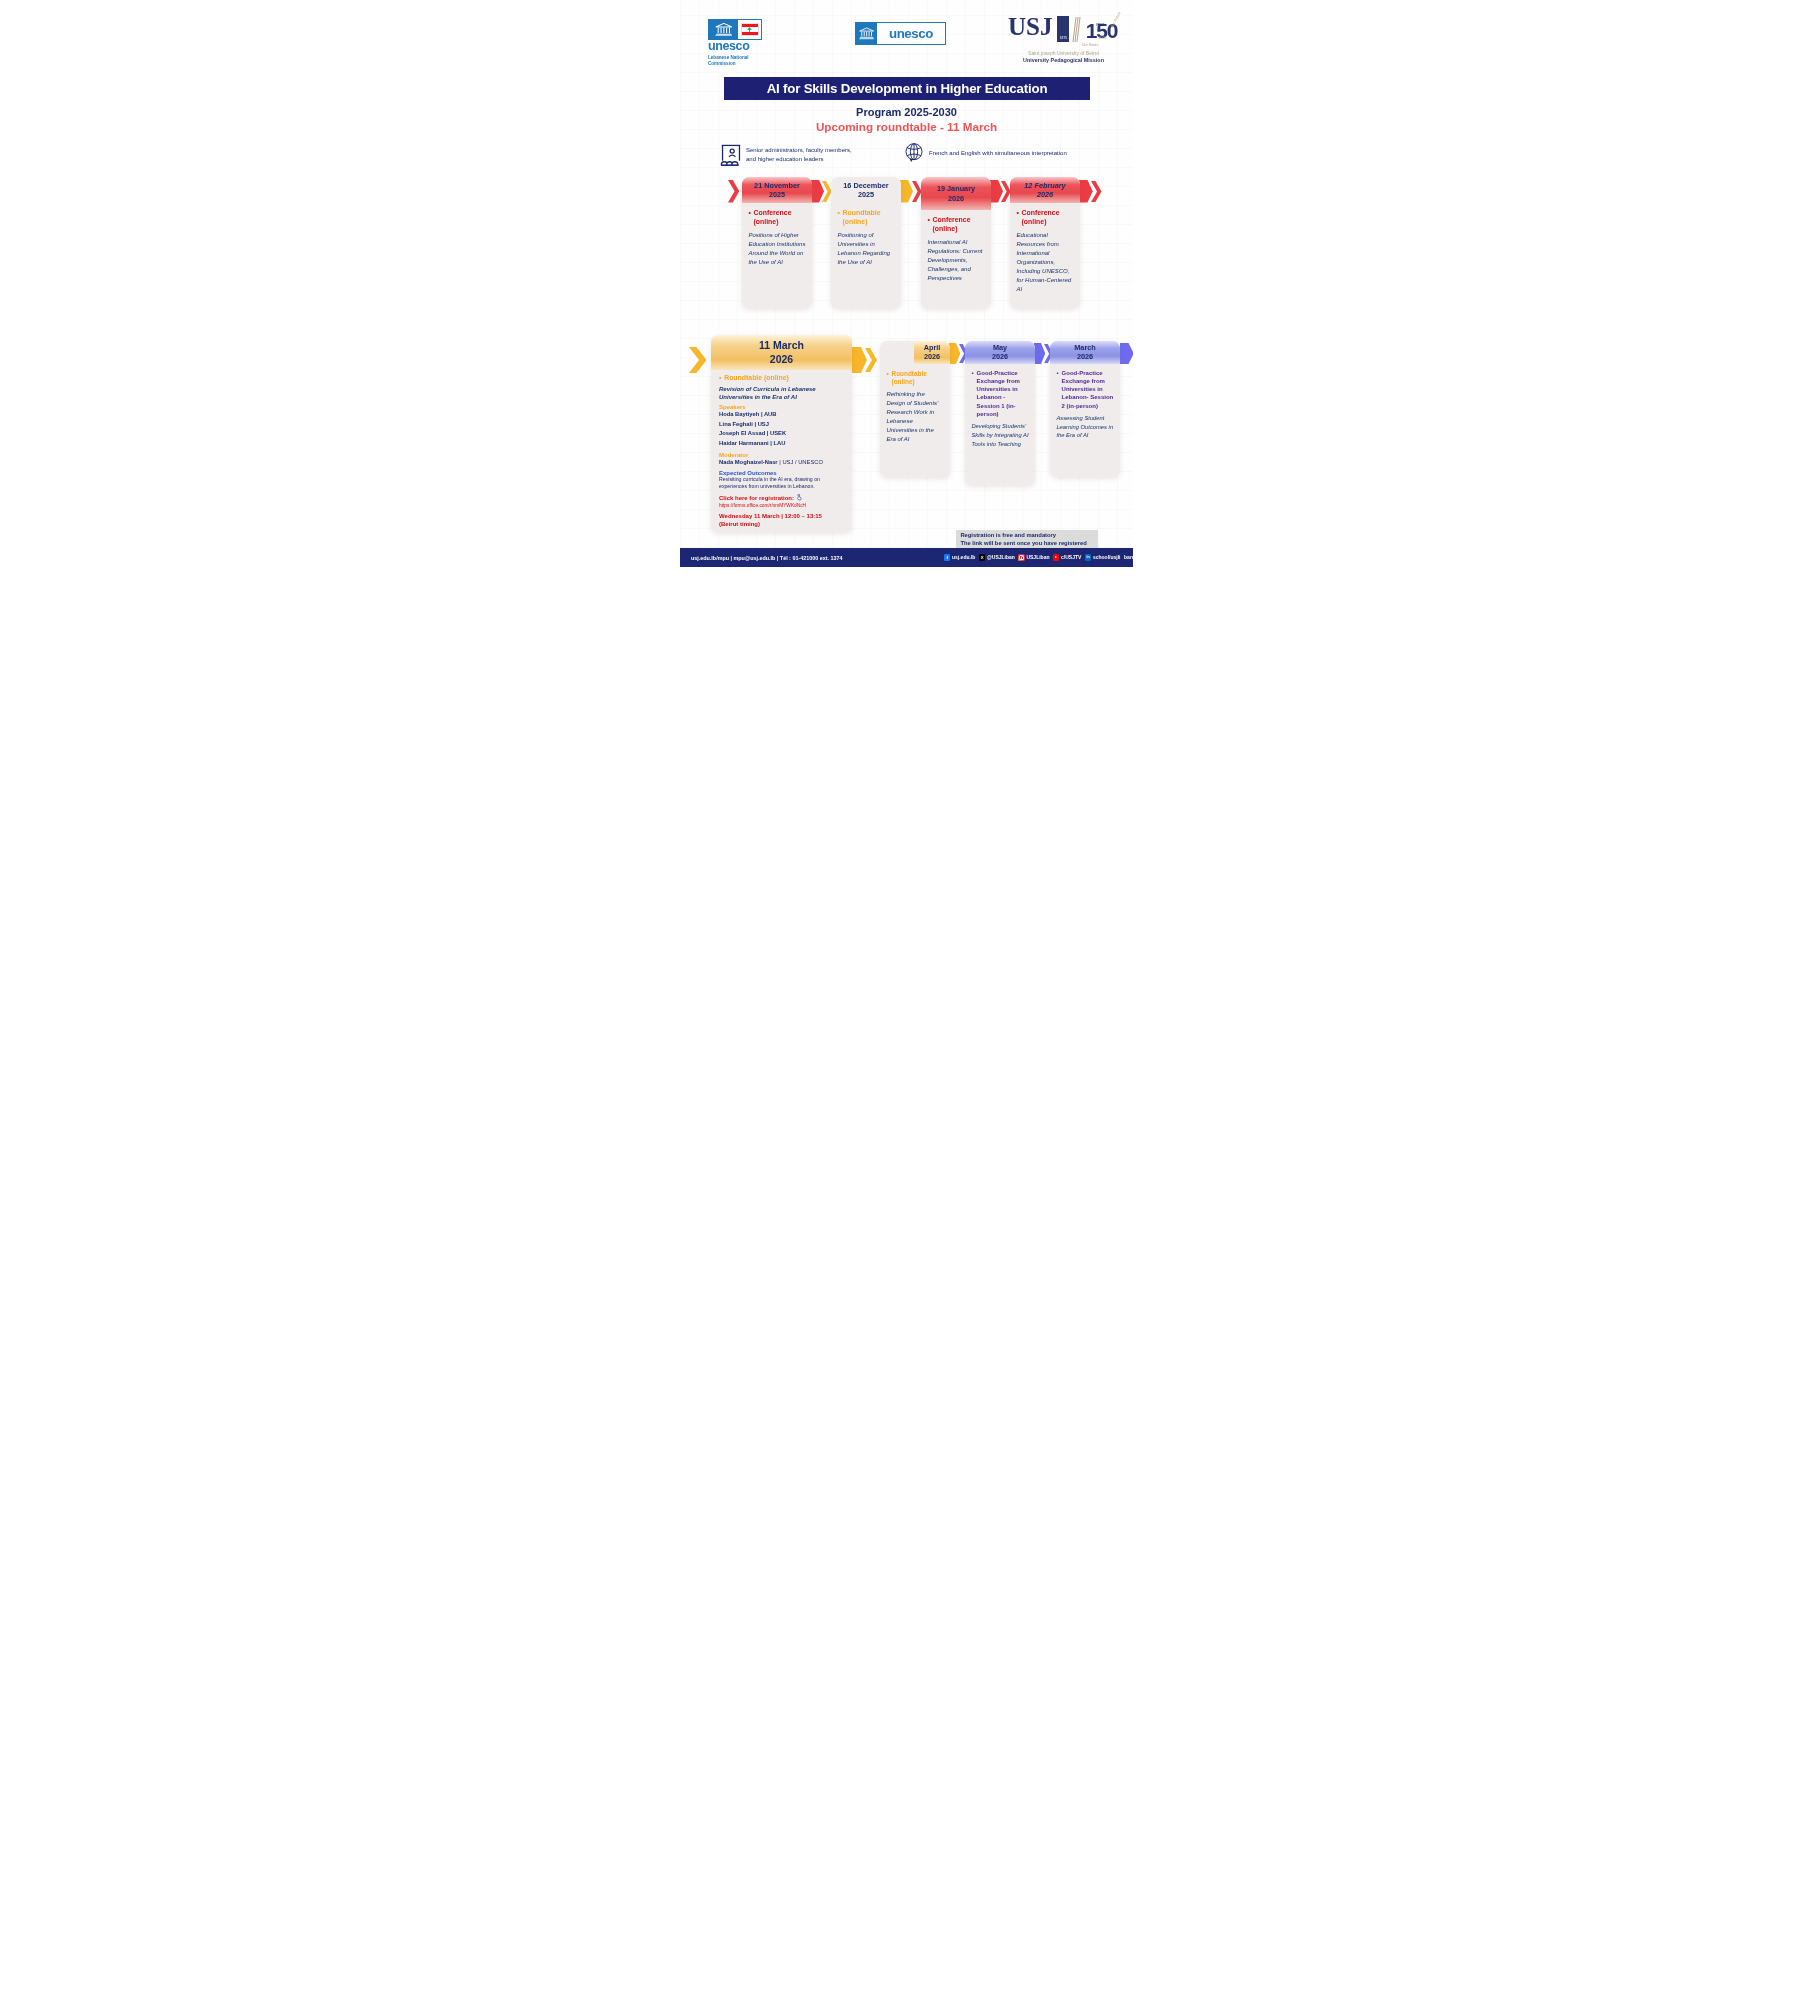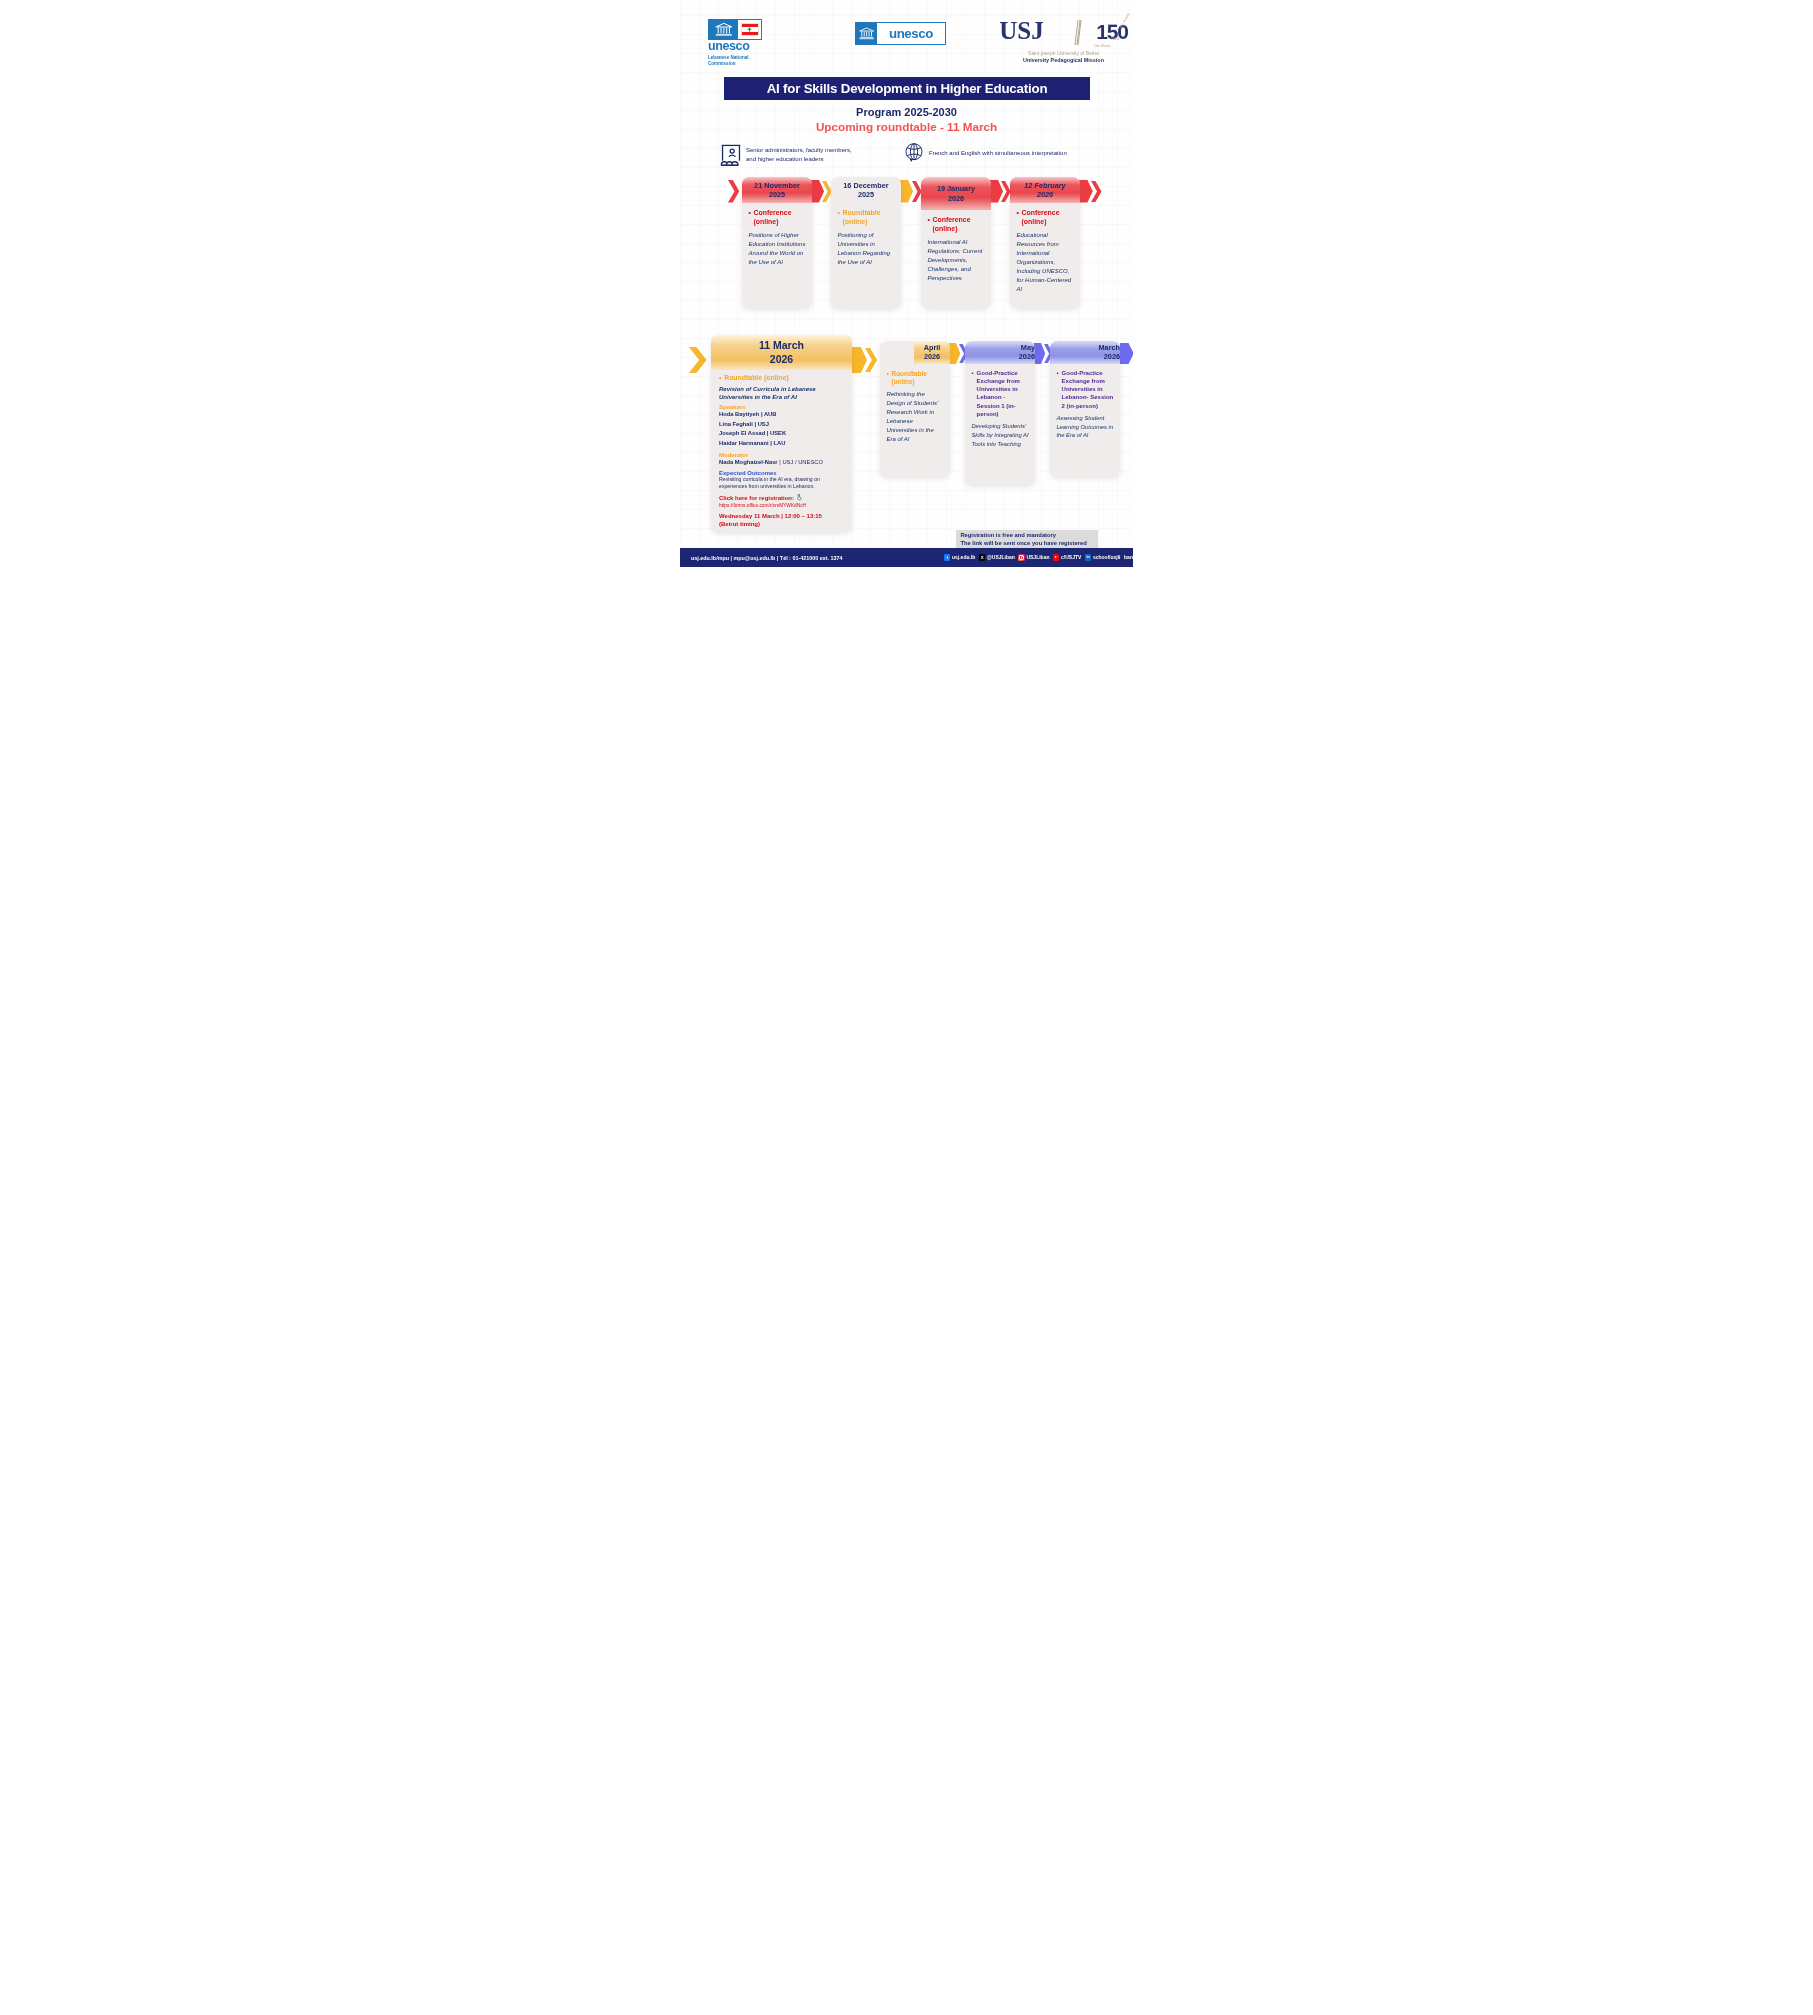--- a/index.html
+++ b/index.html
@@ -16,21 +16,21 @@
   .flag{width:16px;height:10.5px;display:flex;flex-direction:column;border:0.4px solid #e0e0e0;}
   .flag .r{height:25%;background:#ee161f;}
   .flag .w{height:50%;background:#fff;display:flex;align-items:center;justify-content:center;}
   .cedar{width:4.8px;height:4.4px;background:#0ca939;clip-path:polygon(50% 0,72% 28%,100% 55%,62% 55%,62% 100%,38% 100%,38% 55%,0 55%,28% 28%);}
   .lnc-word{left:28px;top:40px;font-size:12.5px;font-weight:bold;color:#1f78bb;letter-spacing:-0.4px;line-height:1;}
   .lnc-lines{left:28px;top:55px;font-size:4.6px;font-weight:bold;color:#1f78bb;line-height:1.25;}
   .ub-box{left:175px;top:22px;width:89px;height:21px;border:1px solid #1f78bb;display:flex;background:#fff;}
   .ub-blue{width:21px;background:#1f78bb;display:flex;align-items:center;justify-content:center;}
   .ub-word{flex:1;display:flex;align-items:center;justify-content:center;font-size:13.3px;font-weight:bold;color:#1f78bb;letter-spacing:-0.4px;}
   .usj{left:320px;top:16px;width:127px;text-align:center;}
-  .usj-row{display:flex;align-items:center;justify-content:center;gap:16px;height:31px;}
+  .usj-row{display:flex;align-items:flex-start;justify-content:center;gap:5px;height:31px;}
   .usj-acro{font-family:"Liberation Serif",serif;font-weight:bold;font-size:25px;line-height:.9;color:#29336e;}
   .usj-block{width:12px;height:26px;background:#29336e;position:relative;}
   .usj-block span{position:absolute;bottom:1.6px;left:0;width:100%;font-size:3.4px;color:#fff;text-align:center;}
   .usj-curves{display:flex;gap:0.8px;height:26px;align-items:flex-end;}
   .usj-curves i{display:block;width:1px;height:25px;background:#b3a28a;transform:skewX(-7deg);}
   .usj-150{position:relative;width:35px;height:29px;}
   .usj-150 .n{font-size:21px;font-weight:bold;color:#29336e;letter-spacing:-1.2px;line-height:29px;}
   .usj-150 .yrs{position:absolute;top:5.6px;left:12px;font-size:3.4px;color:#29336e;}
   .usj-150 .y25{position:absolute;bottom:4.8px;left:14.5px;font-size:3.6px;color:#b3a28a;}
   .usj-150 .tag1{position:absolute;bottom:-1.6px;left:-2.4px;font-size:3.6px;font-style:italic;color:#b3a28a;white-space:nowrap;}
@@ -43,21 +43,21 @@
   .program{left:0;top:106px;width:453px;text-align:center;font-weight:bold;font-size:11px;color:#1b2a6b;}
   .upcoming{left:0;top:120px;width:453px;text-align:center;font-weight:bold;font-size:11.7px;color:#f05456;}
   
   .info-text{font-size:6px;font-weight:500;color:#1b2a6b;line-height:1.5;}
   
   .card{position:absolute;background:#f1ecec;border-radius:7.3px;box-shadow:0 2px 4.8px rgba(125,95,95,.16);overflow:hidden;}
   .band{display:flex;flex-direction:column;align-items:center;justify-content:center;font-weight:bold;color:#1c2b6a;text-align:center;}
   .band-red{background:linear-gradient(180deg,#f7c9ca 0%,#ec555b 30%,#e8474d 62%,#f3b5b3 100%);}
   .band-yellow{background:linear-gradient(180deg,#fbe8c2 0%,#f4c express 0,#f2b64c 32%,#f0b143 65%,#f8e0ae 100%);text-align:center;}
   .band-gold{background:linear-gradient(180deg,#fdf3da 0%,#f7d28c 30%,#f3c061 72%,#f9e6bf 100%);}
-  .band-purple{background:linear-gradient(180deg,#dadcf8 0%,#9aa0ea 34%,#8d92e4 66%,#d6d8f6 100%);align-items:flex-end;}
+  .band-purple{background:linear-gradient(180deg,#dadcf8 0%,#9aa0ea 34%,#8d92e4 66%,#d6d8f6 100%);}
   .dl1{font-size:7.3px;line-height:1.25;}
   .dl2{font-size:7.3px;line-height:1.25;}
   .card-body{padding:6.4px 5.6px 4px 6.4px;}
   .bullet-line{position:relative;padding-left:5.2px;font-weight:bold;font-size:6.9px;line-height:1.25;}
   .bullet-line::before{content:"\2022";position:absolute;left:0;top:0;}
   .c-red{color:#d00b13;}
   .c-orange{color:#f8a41c;}
   .c-purple{color:#50288f;}
   .desc{margin-top:4.4px;font-style:italic;font-weight:500;font-size:6px;line-height:1.5;color:#17356b;}
   .arrow{position:absolute;clip-path:polygon(0 0,62% 0,100% 50%,62% 100%,0 100%);}

